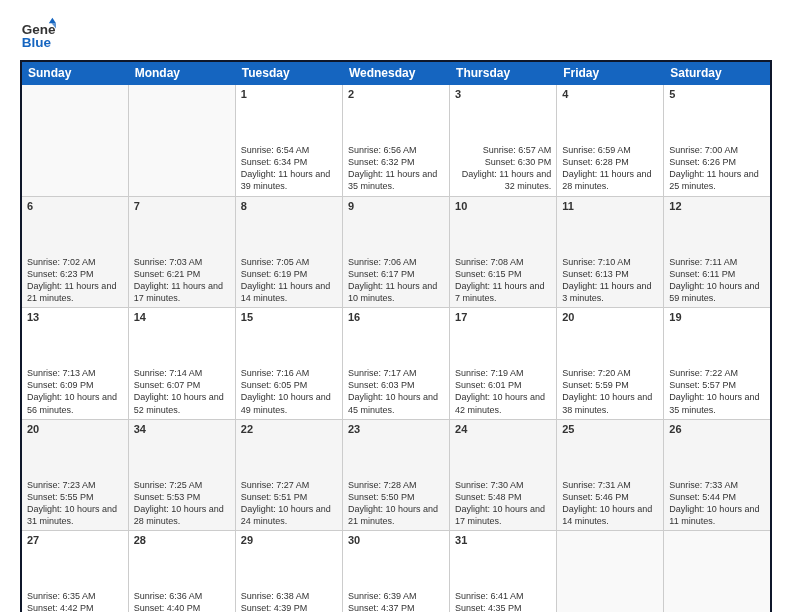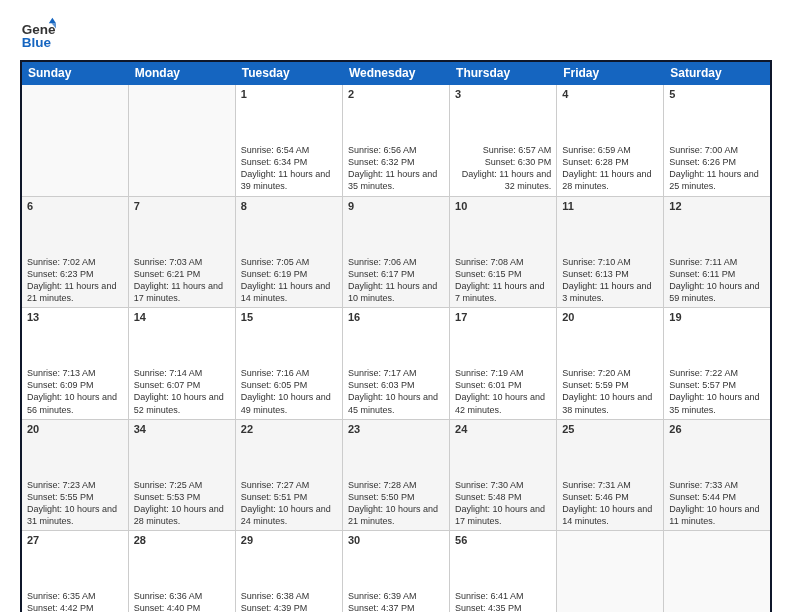--- a/index.html
+++ b/index.html
@@ -303,21 +303,21 @@
 Sunset: 4:39 PM
 Daylight: 10 hours and 0 minutes.</div>
           </td>
           <td>
             <span class="day-num">30</span>
             <div class="day-info" style="white-space: pre-line;">Sunrise: 6:39 AM
 Sunset: 4:37 PM
 Daylight: 9 hours and 57 minutes.</div>
           </td>
           <td>
-            <span class="day-num">56</span>
+            <span class="day-num">31</span>
             <div class="day-info" style="white-space: pre-line;">Sunrise: 6:41 AM
 Sunset: 4:35 PM
 Daylight: 9 hours and 54 minutes.</div>
           </td>
           <td class="empty-cell"></td>
           <td class="empty-cell"></td>
         </tr>
       </tbody>
   </table>
 </div>

